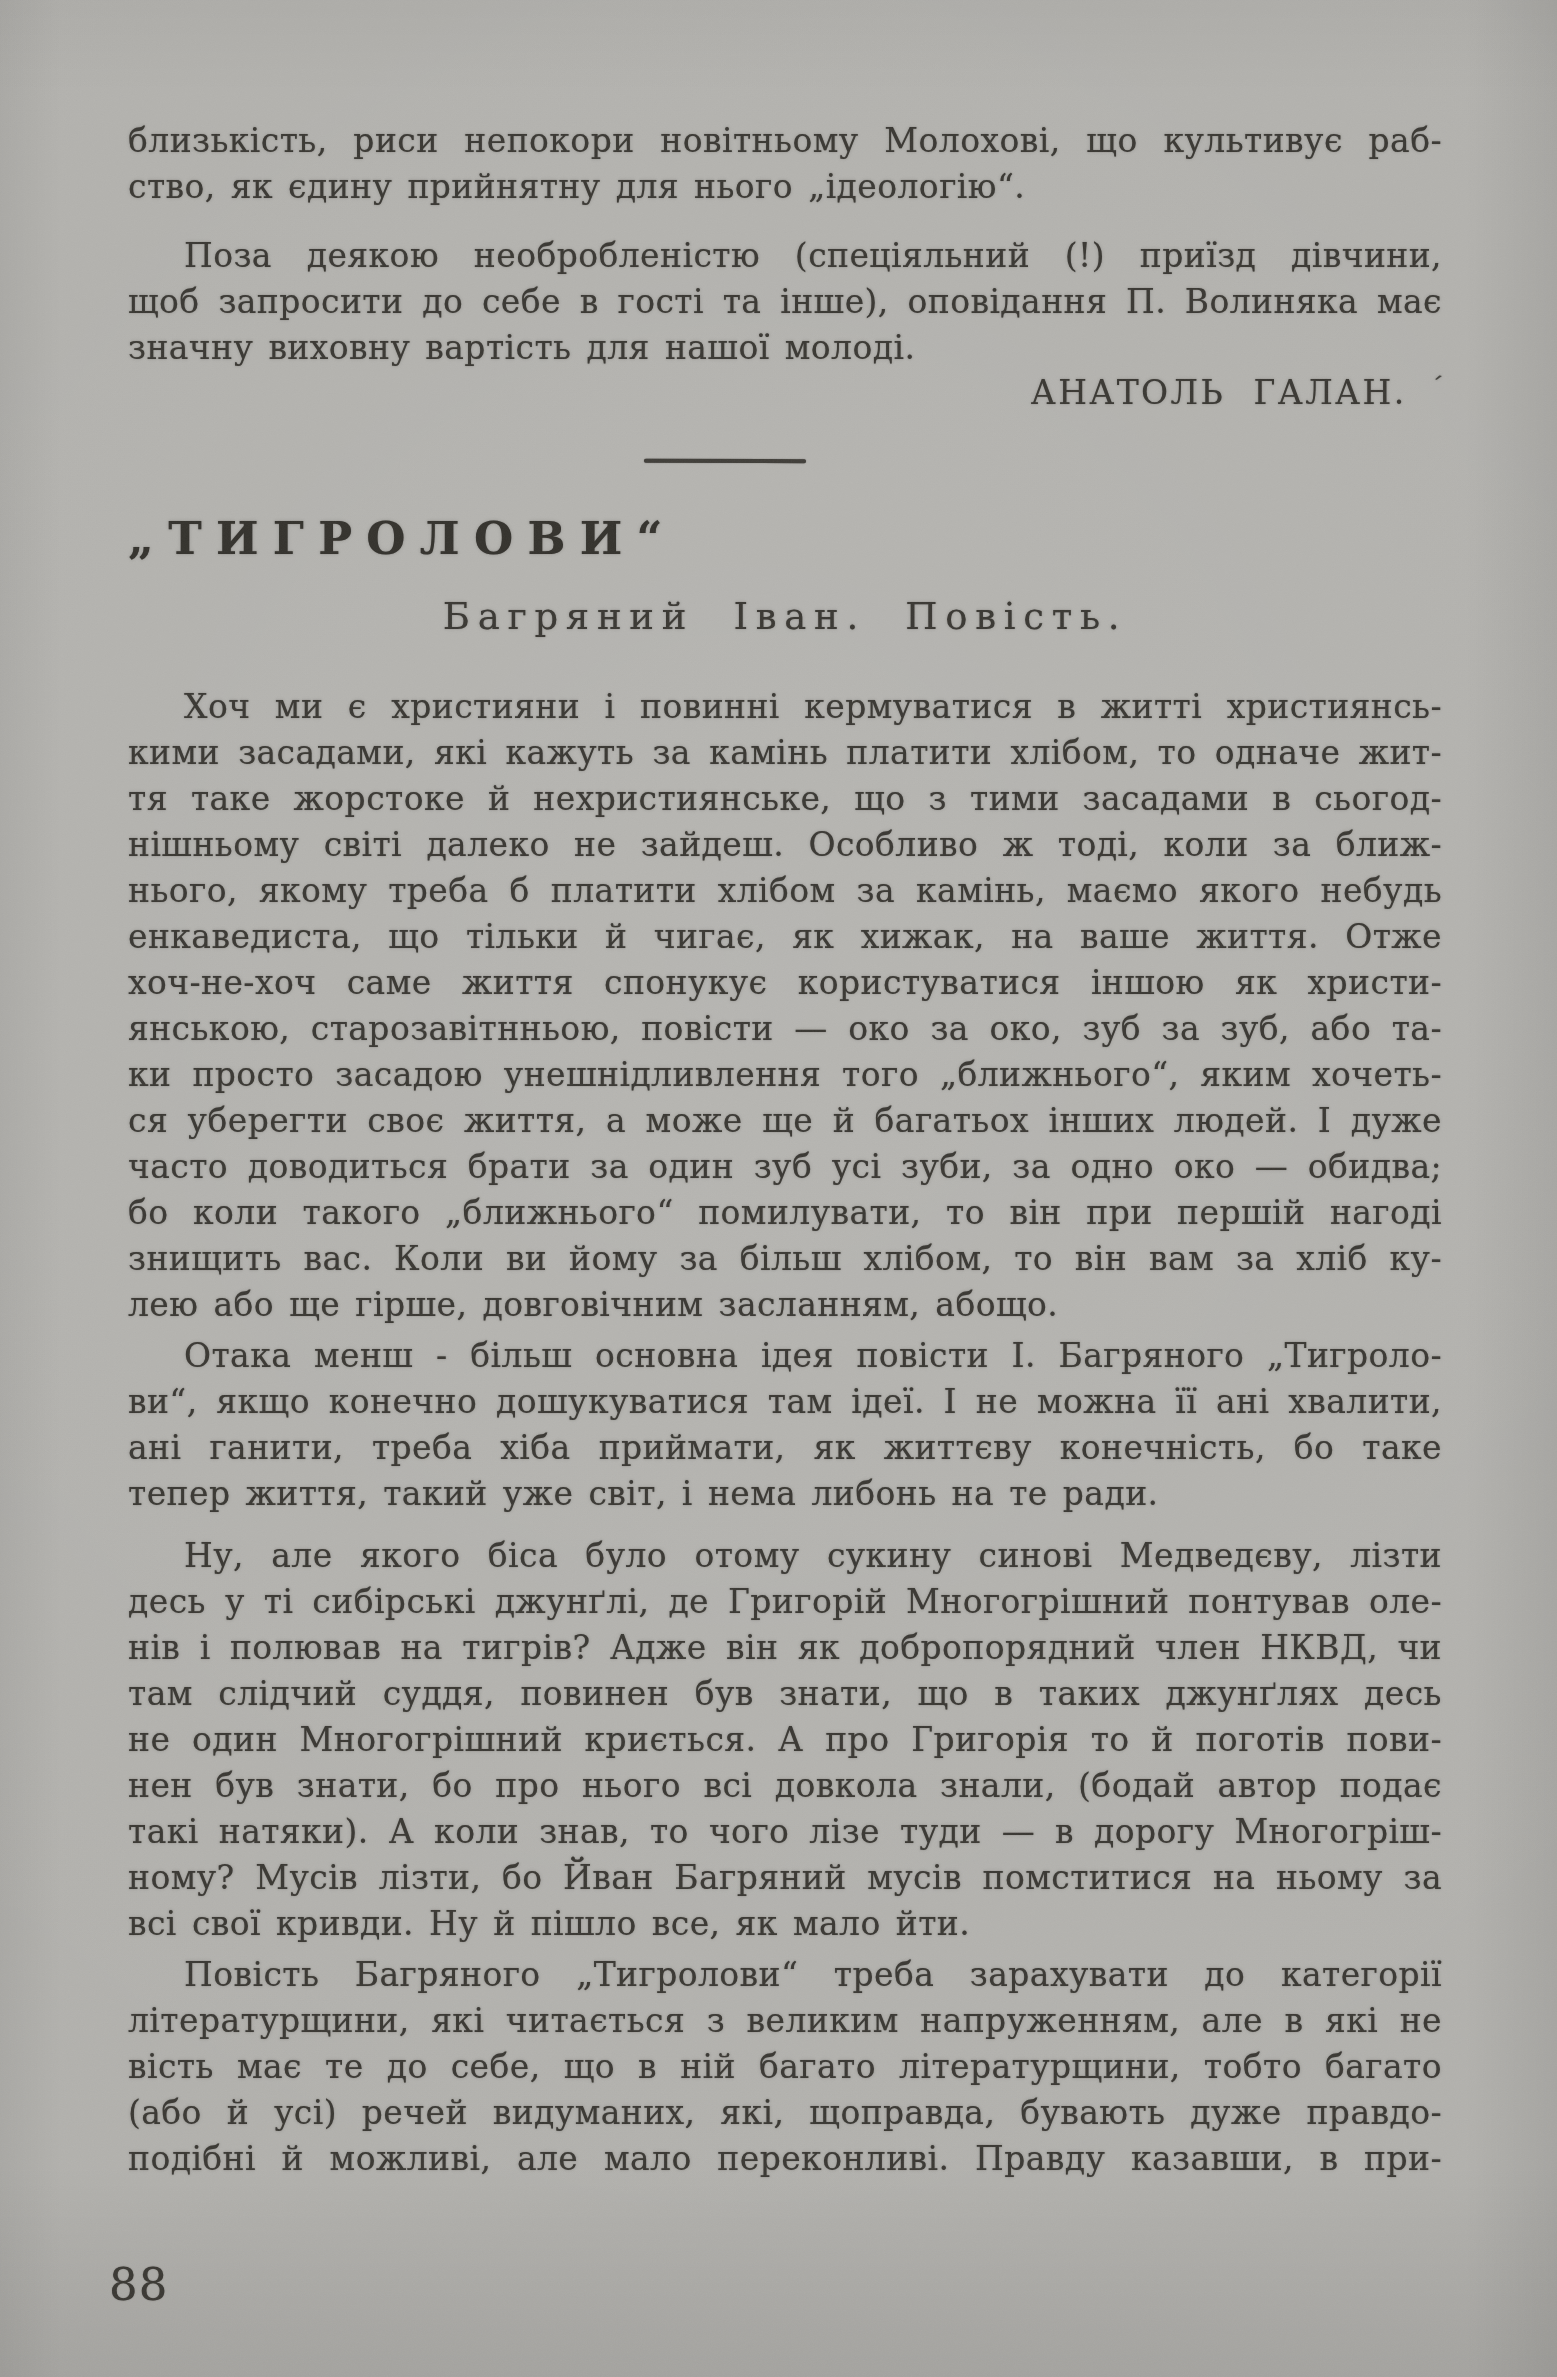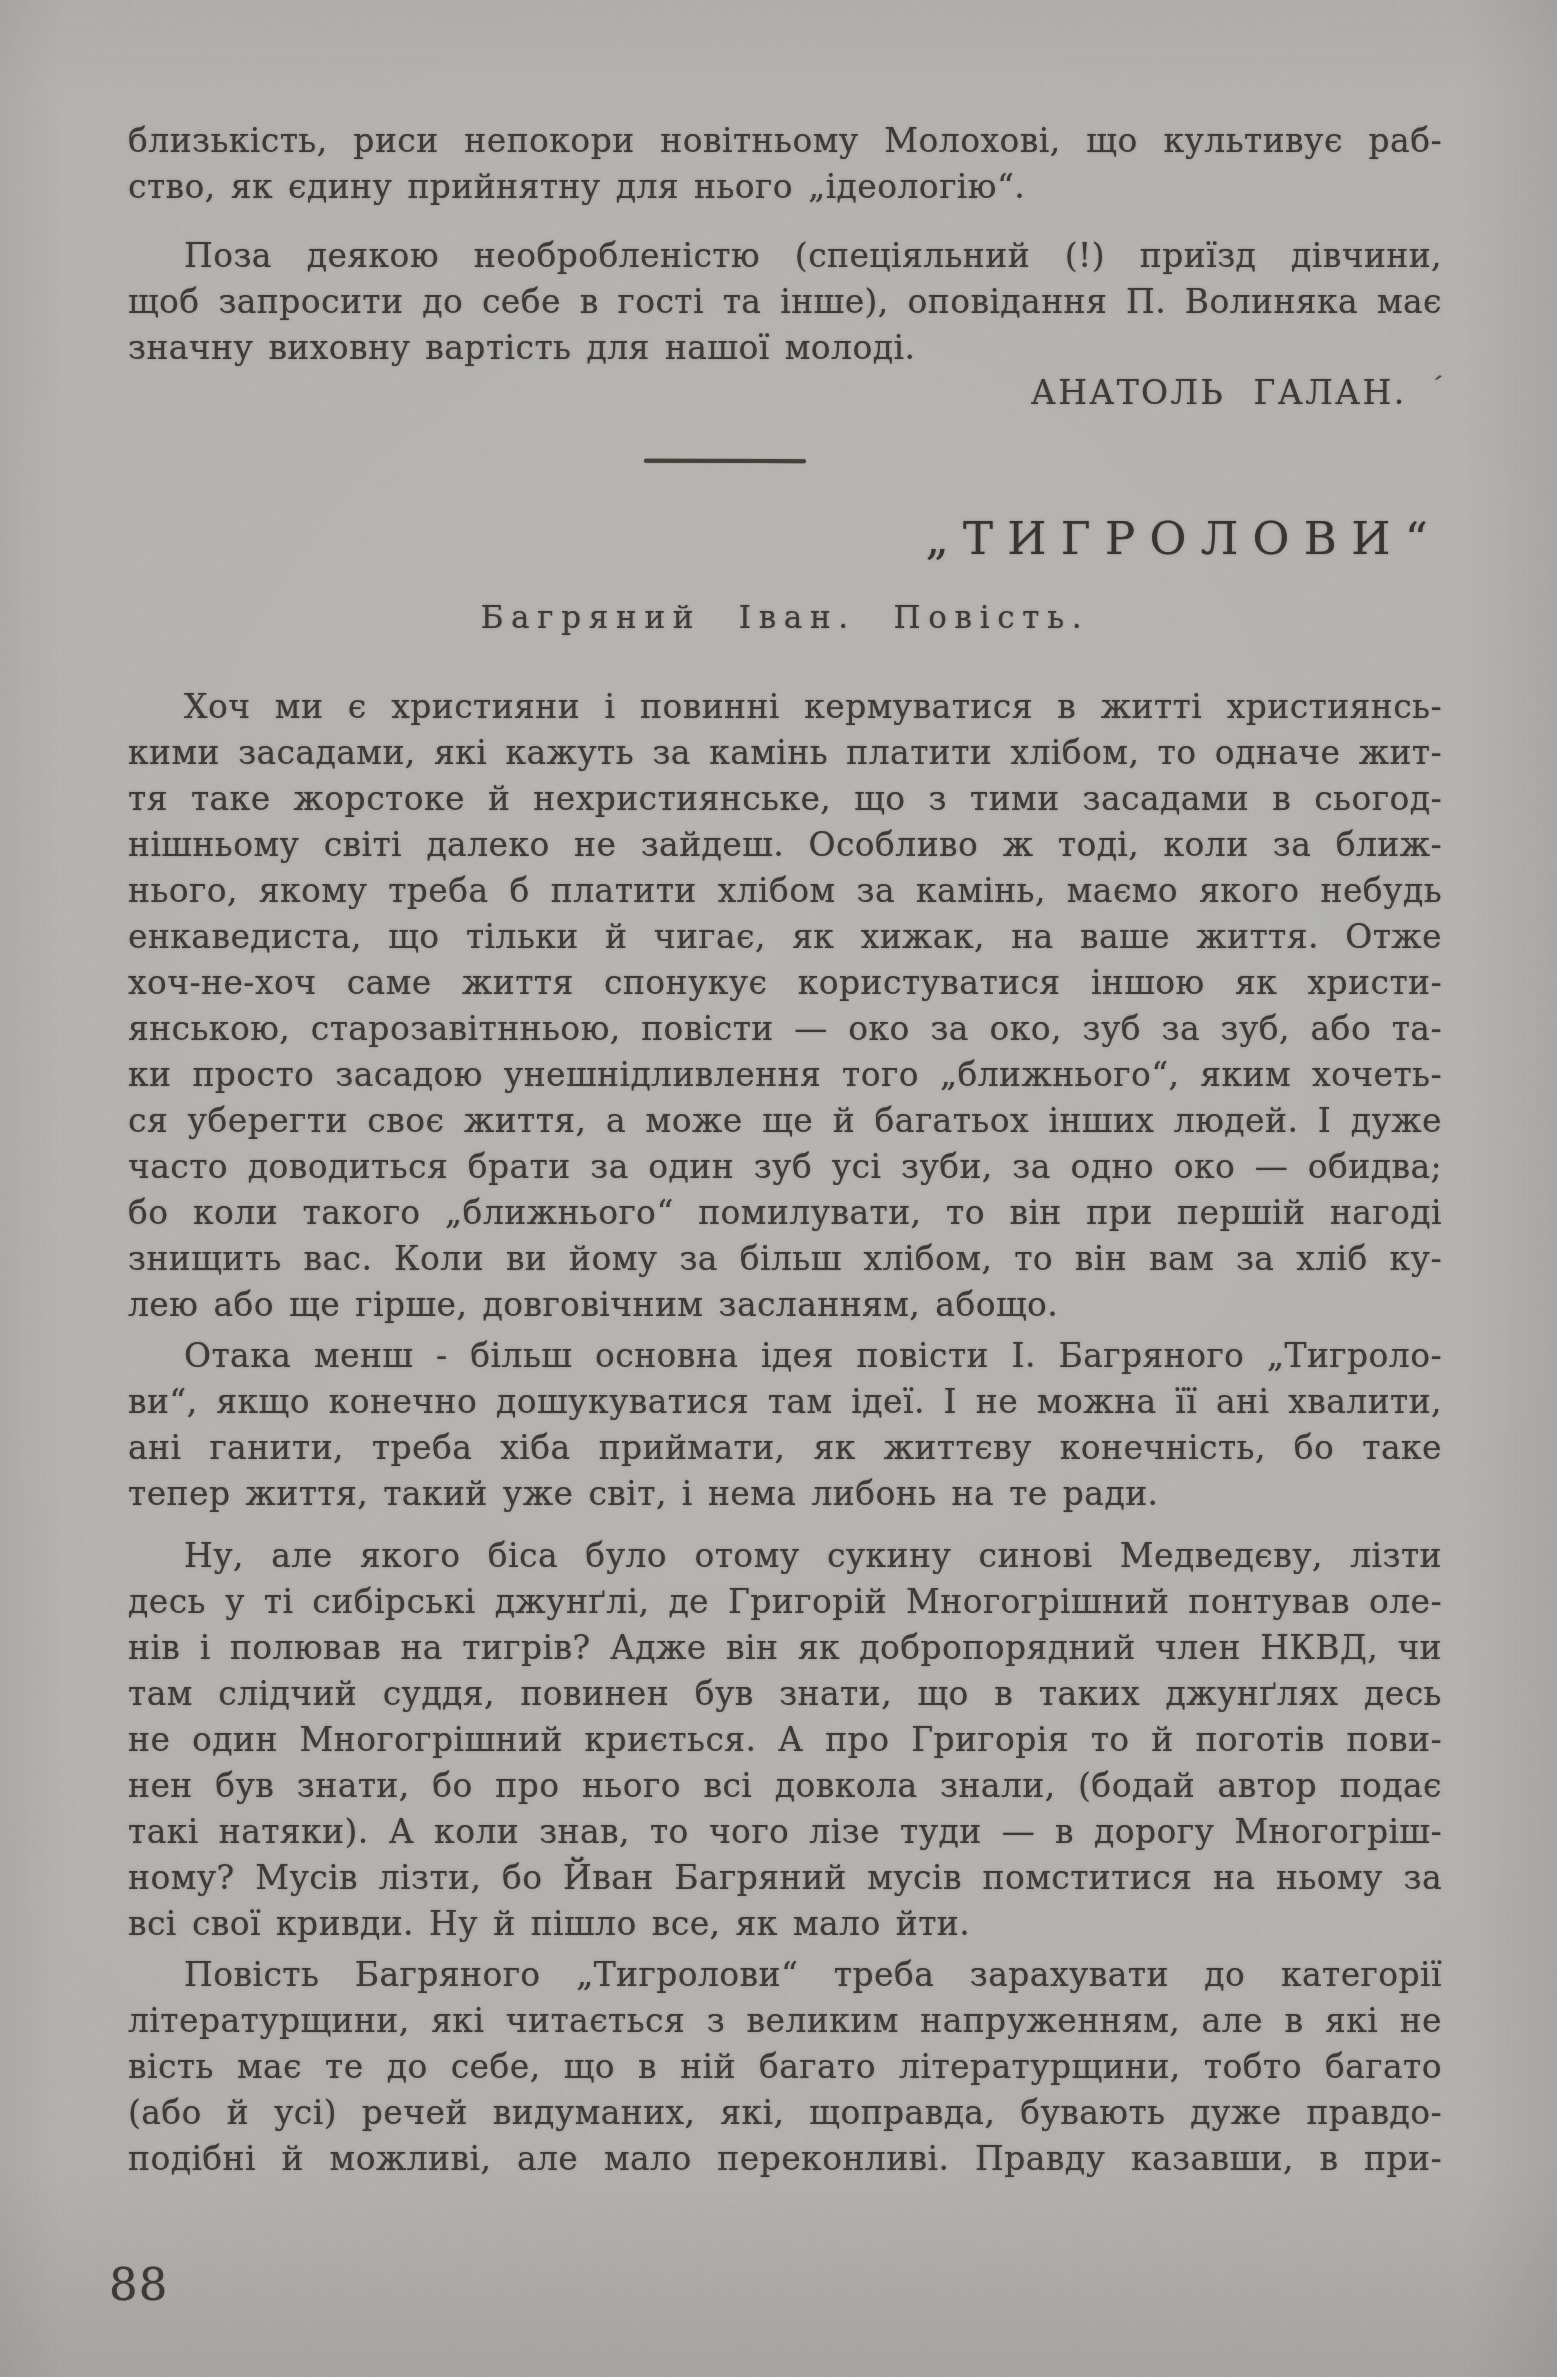--- a/index.html
+++ b/index.html
@@ -66,31 +66,31 @@
     top: 459px;
     width: 162px;
     height: 3.6px;
     background: #403e39;
     border-radius: 1.8px;
     box-shadow: 0 0 1.2px rgba(52,50,45,0.7);
     transform: rotate(0.15deg);
   }
   .review-title {
     top: 509px;
-    text-align: right;
+    text-align: left;
     font-size: 45px;
-    font-weight: 400;
+    font-weight: 700;
     line-height: 59px;
     letter-spacing: 14.3px;
     color: #34322d;
   }
   .review-byline {
     top: 593px;
     text-align: center;
-    font-size: 31px;
+    font-size: 37px;
     line-height: 48px;
     letter-spacing: 7.7px;
     word-spacing: 20px;
   }
   .page-number {
     position: absolute;
     left: 109px;
     top: 2258px;
     font-size: 45px;
     letter-spacing: 1.2px;

